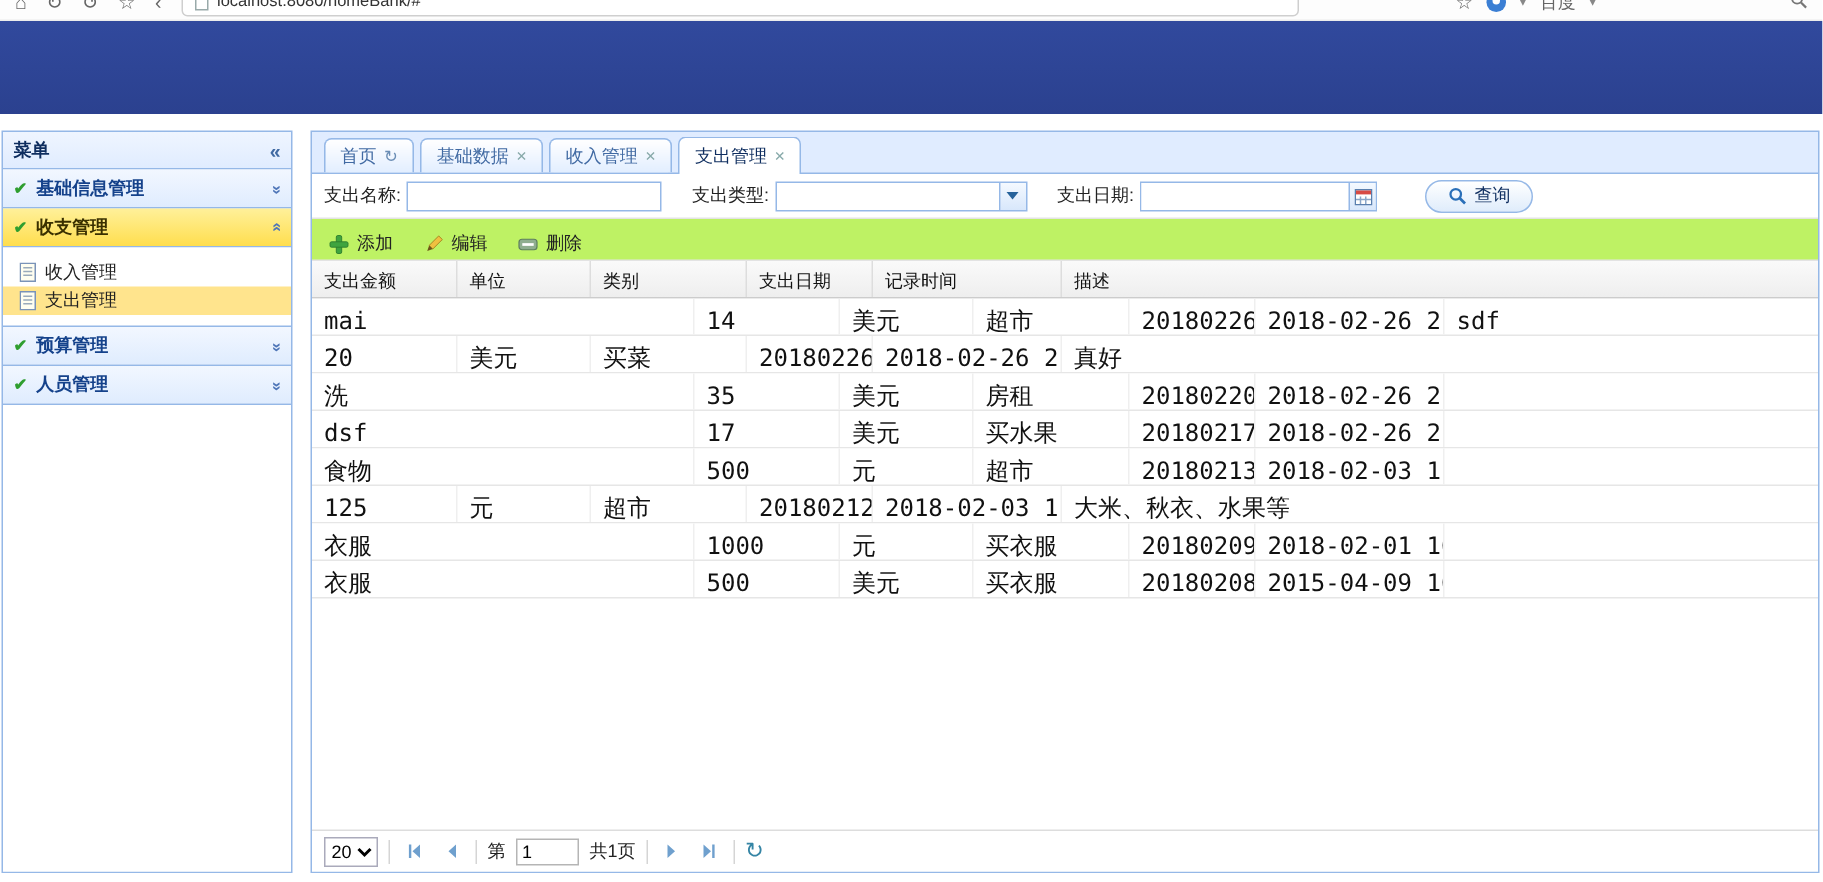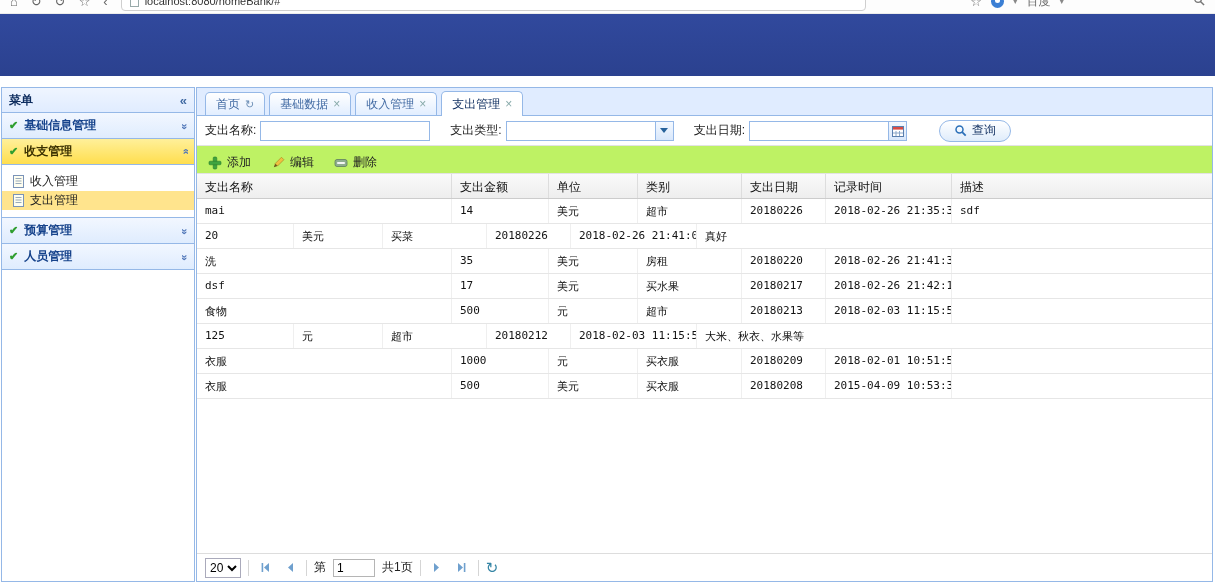--- a/index.html
+++ b/index.html
@@ -21,21 +21,21 @@
   .url-box{flex:0 1 745px;height:20px;border:1px solid #cfcfcf;border-radius:4px;background:#fff;
     display:flex;align-items:center;gap:6px;padding:0 8px;font-size:11px;color:#333;}
   .url-page-ico{width:9px;height:11px;border:1px solid #9aa;display:inline-block;background:#fff;}
   .bb-right{margin-left:auto;display:flex;align-items:center;gap:9px;color:#666;}
   .avatar{width:13px;height:13px;border-radius:50%;background:#3b7fd4;display:inline-block;position:relative;}
   .avatar::after{content:"";position:absolute;left:4px;top:3px;width:5px;height:5px;border-radius:50%;background:#fff;}
   .caret{font-size:9px;color:#888;}
   
   .banner{height:62px;background:linear-gradient(#31499d,var(--banner));}
   
-  .content{height:512px;display:flex;align-items:stretch;padding:11px 2px 6px 1px;gap:1px;}
+  .content{height:512px;display:flex;align-items:stretch;padding:11px 2px 6px 1px;gap:12px;}
   
   .sidebar{width:194px;border:1px solid var(--border);background:#fff;display:flex;flex-direction:column;}
   .sb-header{height:25px;flex:0 0 25px;background:linear-gradient(#EFF5FF,#E0ECFF);border-bottom:1px solid var(--border);
     color:#0E2D5F;font-weight:bold;display:flex;align-items:center;padding:0 7px;}
   .collapse{margin-left:auto;color:#416AA3;font-size:13px;cursor:pointer;}
   .acc-header{height:26px;flex:0 0 26px;display:flex;align-items:center;gap:6px;padding:0 7px;cursor:pointer;
     background:linear-gradient(#F2F7FF,#DFECFE);border-bottom:1px solid var(--border);color:var(--title-blue);font-weight:bold;}
   .acc-header.selected{background:linear-gradient(#fff09a,#ffde4e);color:#3a3000;}
   .check{color:#2f9e2f;font-size:11px;}
   .chev{margin-left:auto;color:#4f76b8;font-size:11px;display:inline-block;letter-spacing:-1px;}
@@ -69,21 +69,21 @@
   
   .toolbar{height:28px;flex:0 0 28px;display:flex;align-items:flex-end;gap:14px;padding:0 8px;border-bottom:1px solid #e3e3e3;background:#bef264;}
   .tb-btn{display:inline-flex;align-items:center;gap:5px;cursor:pointer;color:#222;padding:2px 3px;}
   
   .grid{flex:1;display:flex;flex-direction:column;min-height:0;background:#fff;}
   .gh-row{height:25px;flex:0 0 25px;display:flex;background:linear-gradient(#FAFAFA,#EEEEEE);border-bottom:1px solid #ccc;}
   .gh-cell{padding:5px 8px 0;border-right:1px solid #ddd;color:#111;white-space:nowrap;overflow:hidden;cursor:pointer;}
   .g-body{flex:1;overflow:hidden;}
   .g-row{height:25px;display:flex;border-bottom:1px solid #e6e6e6;cursor:pointer;background:#fff;}
   .g-cell{padding:5px 8px 0;border-right:1px solid #efefef;color:#111;white-space:nowrap;overflow:hidden;
-    font-family:"DejaVu Sans Mono","Liberation Sans",sans-serif;font-size:11px;}
+    font-family:"DejaVu Sans Mono","Liberation Sans",sans-serif;font-size:16px;}
   .c0{width:255px;} .c1{width:97px;} .c2{width:89px;} .c3{width:104px;} .c4{width:84px;} .c5{width:126px;}
   .c6{flex:1;border-right:none;}
   
   .pager{height:28px;flex:0 0 28px;border-top:1px solid #ddd;background:#fff;display:flex;align-items:center;gap:7px;padding:0 8px;}
   .pager select{height:20px;font-size:12px;border:1px solid #aab;background:#fff;}
   .sep{width:1px;height:16px;background:#d5d5d5;}
   .pg-btn{display:inline-flex;align-items:center;justify-content:center;width:18px;height:18px;cursor:pointer;}
   .pg-ip{width:42px;height:18px;border:1px solid #b5b5b5;padding:0 3px;font-size:12px;}
   .pg-reload{color:#3585a5;font-size:15px;cursor:pointer;line-height:1;}
 </style>
@@ -251,21 +251,20 @@
         <svg width="14" height="14" viewBox="0 0 14 14">
             <rect x="1" y="3.5" width="12" height="7" rx="2" fill="#8fae8f" stroke="#5e7e5e" stroke-width="0.8"></rect>
             <rect x="3.2" y="6.1" width="7.6" height="1.8" fill="#fff"></rect>
           </svg>
         <span>删除</span>
       </span>
     </div>
 
     <div class="grid">
       <div class="gh-row">
-          <div class="gh-cell c0">支出名称</div>
           <div class="gh-cell c1">支出金额</div>
           <div class="gh-cell c2">单位</div>
           <div class="gh-cell c3">类别</div>
           <div class="gh-cell c4">支出日期</div>
           <div class="gh-cell c5">记录时间</div>
           <div class="gh-cell c6">描述</div>
         </div>
       <div class="g-body">
           <div class="g-row">
             <div class="g-cell c0">mai</div>

